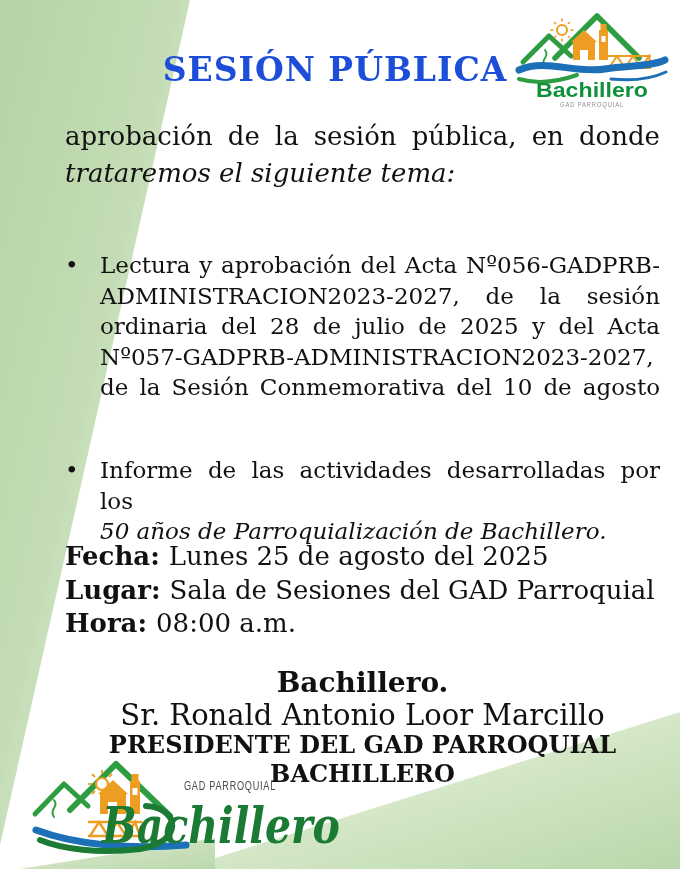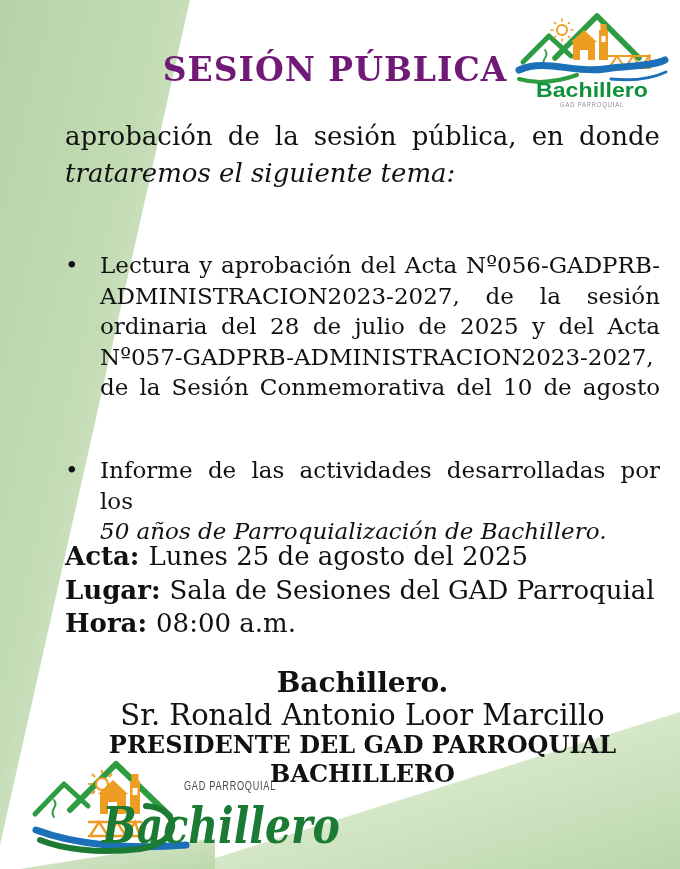--- a/index.html
+++ b/index.html
@@ -22,21 +22,21 @@
   }
   .wedge-sliver{
     position:absolute;left:20px;top:838px;width:195px;height:31px;
     clip-path:polygon(0 100%,100% 0,100% 100%);
     background:linear-gradient(170deg,#dcebd1 0%,#bcd8ad 100%);
   }
   
   .title{
     position:absolute;left:40px;top:50px;width:590px;margin:0;
     text-align:center;font-size:33px;font-weight:bold;letter-spacing:1px;
-    color:#701a75;font-family:"DejaVu Serif",serif;
+    color:#1d4ed8;font-family:"DejaVu Serif",serif;
   }
   
   .textblock{position:absolute;left:65px;width:595px;}
   .intro{top:118px;font-size:26px;line-height:37px;}
   .jline{text-align:justify;text-align-last:justify;}
   .jline.jlast{text-align-last:left;font-style:italic;}
   .bullet-item{display:flex;font-size:23px;line-height:30.5px;}
   .bullet-item .mark{width:35px;flex:0 0 35px;}
   .bullet-item .btext{flex:1;}
   .bullet1{top:250px;}
@@ -122,21 +122,21 @@
   <div class="textblock bullet2 bullet-item">
     <span class="mark">•</span>
     <span class="btext">
       <span class="jline" style="display:block">Informe de las actividades desarrolladas por los</span>
       <span class="jline jlast" style="display:block">50 años de Parroquialización de Bachillero.</span>
     </span>
   </div>
 
   <div class="textblock details">
     <div>
-      <span class="lbl">Acta:</span><span>Lunes 25 de agosto del 2025</span>
+      <span class="lbl">Fecha:</span><span>Lunes 25 de agosto del 2025</span>
     </div>
     <div>
       <span class="lbl">Lugar:</span><span>Sala de Sesiones del GAD Parroquial</span>
     </div>
     <div>
       <span class="lbl">Hora:</span><span>08:00 a.m.</span>
     </div>
   </div>
 
   <div class="textblock sig sig-closing">Bachillero.</div>

